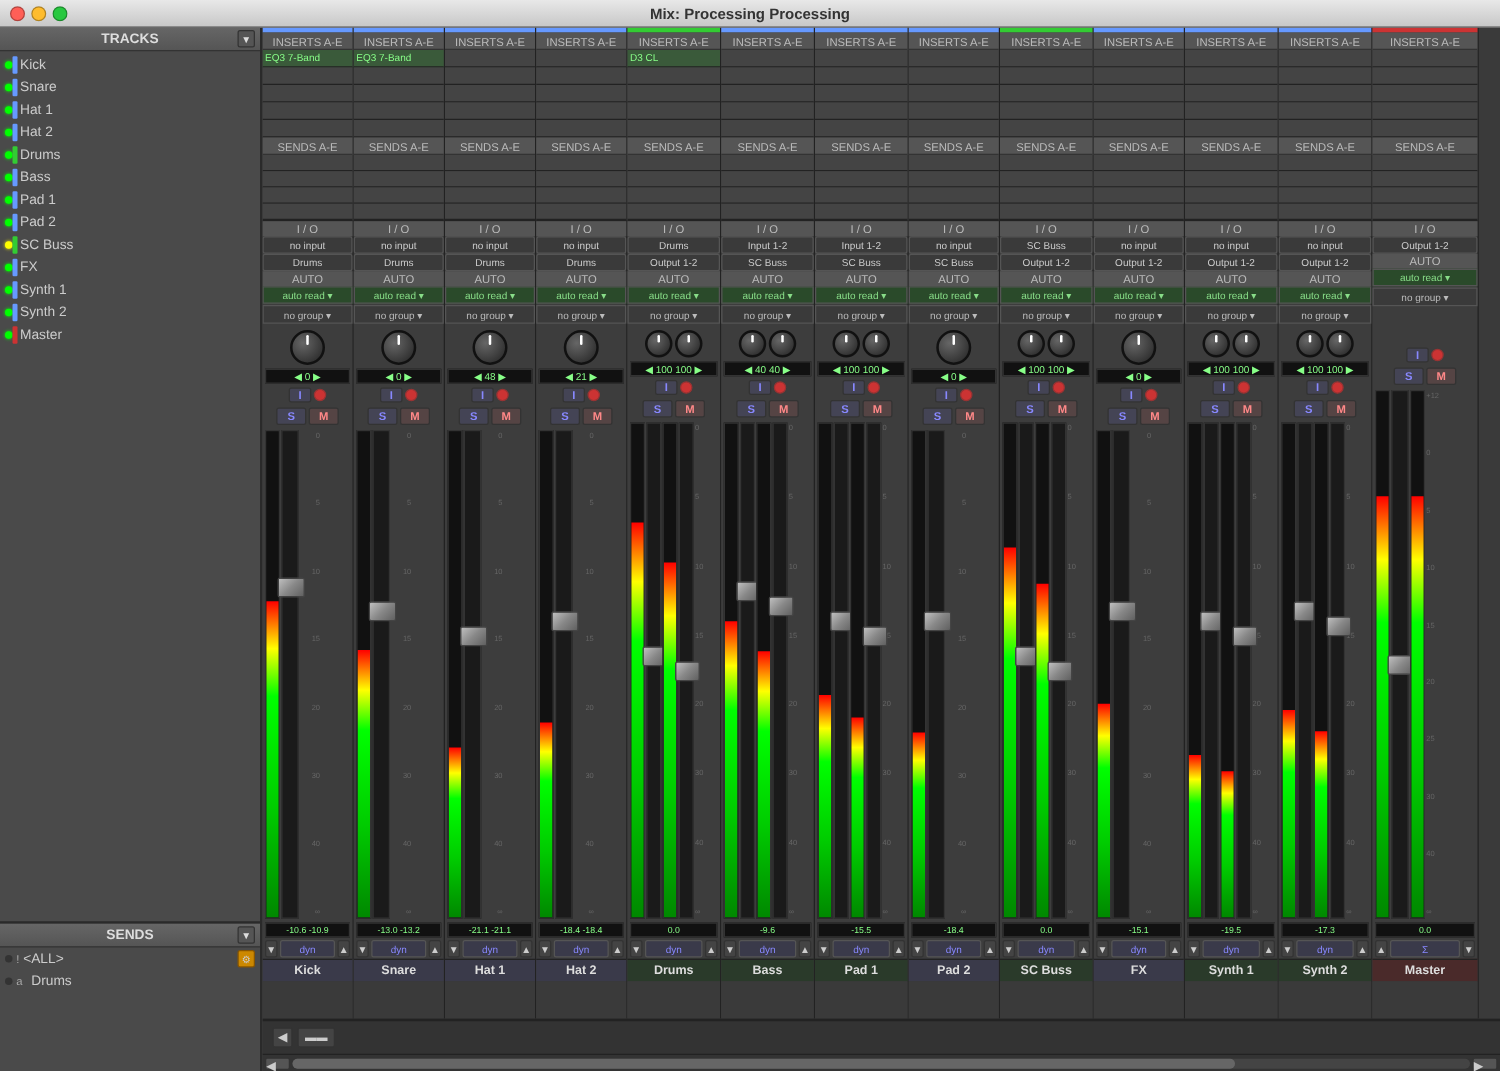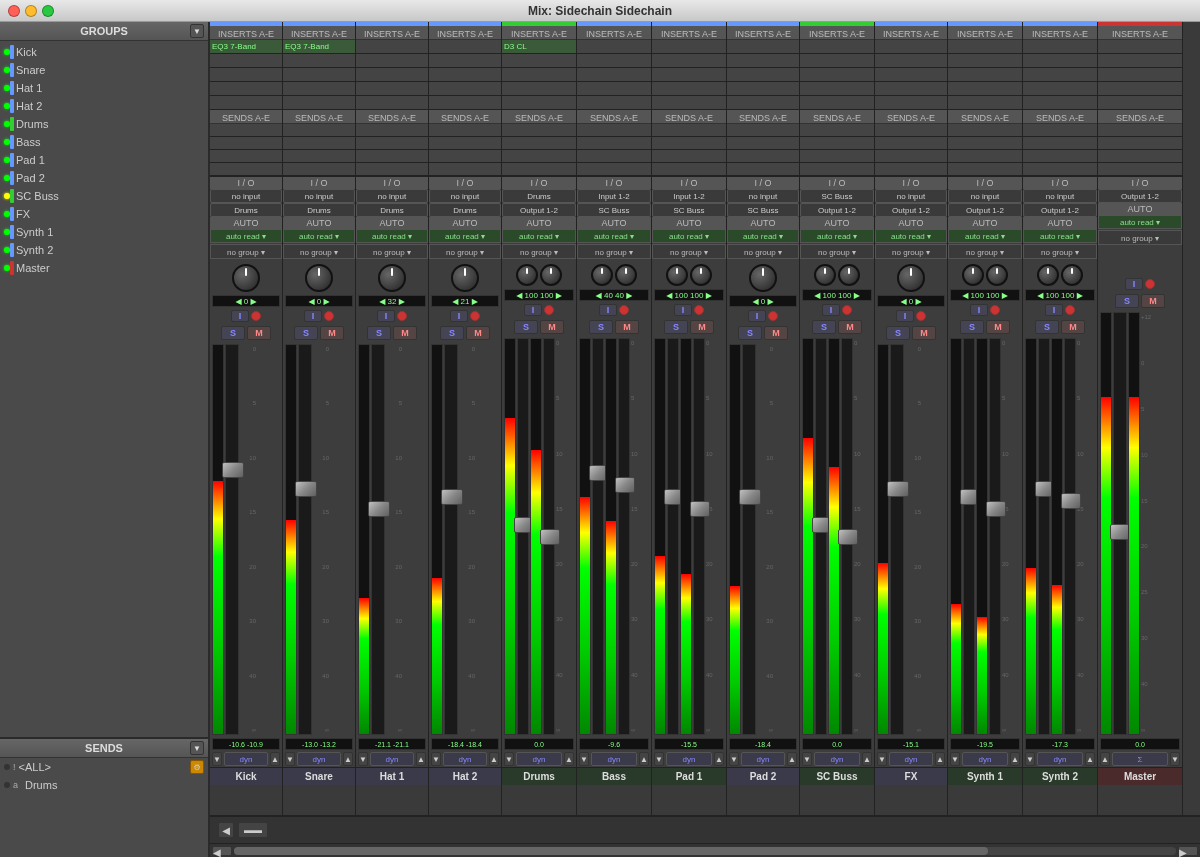--- a/index.html
+++ b/index.html
@@ -284,29 +284,29 @@
   </style>
 </head>
 <body>
 
 <div class="titlebar">
   <div class="titlebar-buttons">
     <div class="tb-btn tb-red"></div>
     <div class="tb-btn tb-yellow"></div>
     <div class="tb-btn tb-green"></div>
   </div>
-  <span>Mix: Sidechain Sidechain</span>
+  <span>Mix: Processing Processing</span>
 </div>
 
 <div class="main-container">
 
   <div class="left-panel">
 
     <div class="panel-header">
-      <span>GROUPS</span>
+      <span>TRACKS</span>
       <div class="panel-scroll-btn">▼</div>
     </div>
     <div class="tracks-list">
 
       <div class="track-item">
         <div class="led"></div>
         <div class="track-color-bar" style="background:#6699ff;"></div>
         <span>Kick</span>
       </div>
       <div class="track-item">
@@ -548,21 +548,21 @@
       <div class="io-dropdown" style="background:#3a3a3a;border:1px solid #555;color:#ccc;font-size:8px;text-align:center;padding:0 2px;height:14px;line-height:14px;cursor:pointer;overflow:hidden;white-space:nowrap;">Drums</div>
     </div>
     <div>
       <div style="background:#555;text-align:center;font-size:9px;color:#bbb;height:12px;line-height:12px;">AUTO</div>
       <div style="background:#2a4a2a;border:1px solid #555;color:#8d8;font-size:8px;text-align:center;height:14px;line-height:14px;cursor:pointer;">auto read ▾</div>
     </div>
           <div style="background:#3a3a3a;border:1px solid #555;color:#bbb;font-size:8px;text-align:center;height:15px;line-height:15px;cursor:pointer;margin:1px 0;">no group ▾</div>
       <div style="display:flex;justify-content:center;padding:4px 2px 2px;">
         <div class="knob" style="width:28px;height:28px;border-radius:50%;background:radial-gradient(circle at 35% 35%,#666,#222);border:2px solid #111;cursor:pointer;"></div>
       </div>
-          <div style="background:#111;border:1px solid #333;color:#8f8;font-size:8px;text-align:center;height:12px;line-height:12px;margin:1px 2px;">◀ 32 ▶</div>
+          <div style="background:#111;border:1px solid #333;color:#8f8;font-size:8px;text-align:center;height:12px;line-height:12px;margin:1px 2px;">◀ 48 ▶</div>
     <div style="display:flex;justify-content:center;gap:2px;padding:2px;">
       <div style="width:18px;height:12px;background:#445;border:1px solid #333;border-radius:2px;display:flex;align-items:center;justify-content:center;font-size:9px;cursor:pointer;font-weight:bold;color:#88f;">I</div>
       <div style="width:10px;height:10px;border-radius:50%;background:#c33;border:1px solid #933;cursor:pointer;align-self:center;"></div>
     </div>
     <div style="display:flex;justify-content:center;gap:2px;padding:2px;">
       <div style="width:24px;height:14px;background:#445;border:1px solid #333;border-radius:2px;display:flex;align-items:center;justify-content:center;font-size:9px;cursor:pointer;font-weight:bold;color:#88f;">S</div>
       <div style="width:24px;height:14px;background:#544;border:1px solid #333;border-radius:2px;display:flex;align-items:center;justify-content:center;font-size:9px;cursor:pointer;font-weight:bold;color:#f88;">M</div>
     </div>
       <div style="flex:1;display:flex;padding:2px;gap:1px;min-height:180px;">
         <div style="width:12px;background:#111;border:1px solid #333;position:relative;overflow:hidden;">

